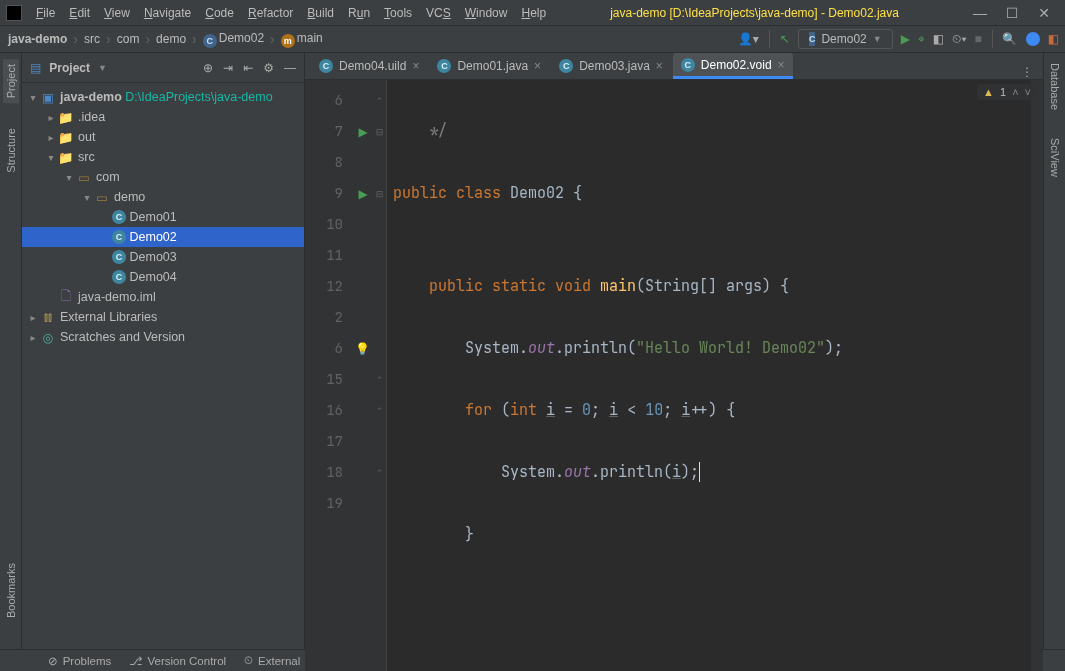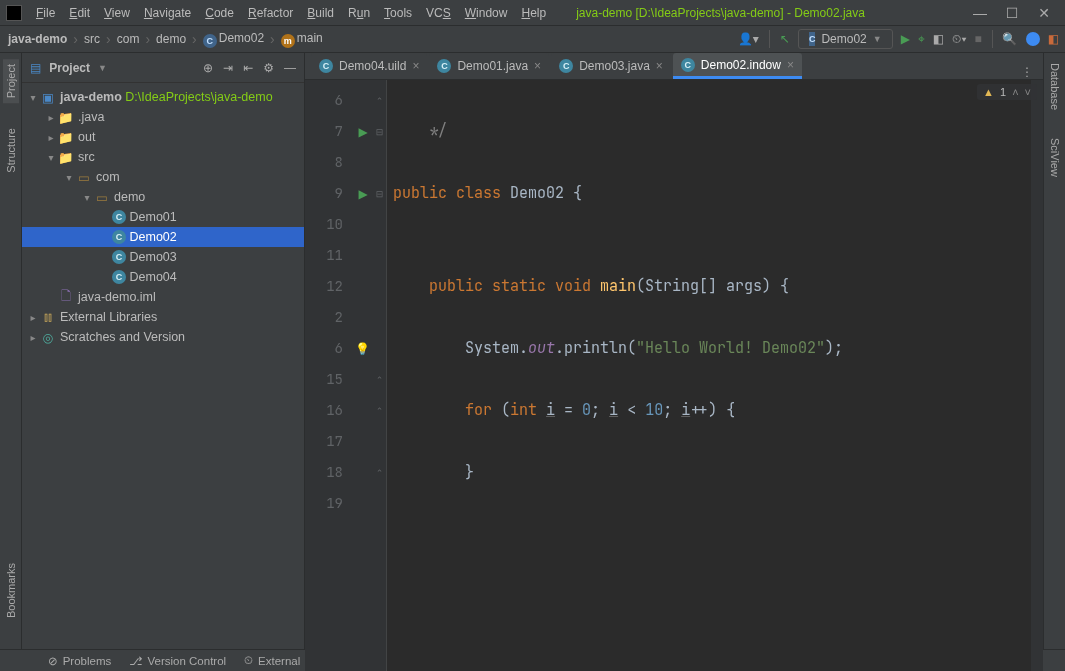--- a/index.html
+++ b/index.html
@@ -5,21 +5,21 @@
   * { box-sizing: border-box; margin: 0; padding: 0; }
   html, body { width: 1065px; height: 671px; overflow: hidden; }
   body { font-family: "Segoe UI", Arial, sans-serif; font-size: 12px; background: #3c3f41; color: #bbbbbb; }
 
   
   .titlebar { height: 25px; display: flex; align-items: center; background: #3c3f41; padding: 0 6px; }
   .titlebar .logo { width: 16px; height: 16px; background: #000; border:1px solid #555; margin-right: 8px; }
   .titlebar .menus { display: flex; gap: 2px; }
   .titlebar .menus span { padding: 2px 6px; cursor: default; }
   .titlebar .menus span u { text-decoration: underline; }
-  .titlebar .title-text { margin-left: 24px; color: #84cc16; }
+  .titlebar .title-text { margin-left: 58px; color: #fde047; }
   .titlebar .winctrl { margin-left: auto; display: flex; gap: 18px; padding-right: 8px; }
   .titlebar .winctrl span { width: 14px; text-align:center; color: #aaa; font-size: 14px; }
 
   
   .nav-row { height: 28px; display: flex; align-items: center; border-top: 1px solid #2b2d2e; border-bottom: 1px solid #2b2d2e; padding: 0 6px; background: #3c3f41; }
   .breadcrumbs { display: flex; align-items: center; gap: 4px; }
   .bc { padding: 2px 2px; color: #bbb; }
   .bc-sep { color: #666; font-size: 14px; }
   .bc .ci { display:inline-block; width:14px; height:14px; border-radius:50%; vertical-align:-2px; margin-right:2px;}
   .ci-blue { background:#40648a; color:#c3e0ff; font-size:9px; line-height:14px; text-align:center; font-weight:bold;}
@@ -47,21 +47,21 @@
   .pp-header .tools { margin-left:auto; display:flex; gap:10px; color:#aaa;}
   .tree { padding: 4px 0; font-size:12.5px; }
   .tree-row { display:flex; align-items:center; height:20px; padding-right:6px; white-space:nowrap;}
   .tree-row.selected { background:#2f65ca; color:#fff; }
   .tree-row .arrow { width:14px; text-align:center; color:#888; font-size:10px;}
   .tree-row .icn { width:16px; height:16px; display:inline-flex; align-items:center; justify-content:center; margin-right:4px;}
   .folder-icn { color:#9b7b3e; }
   .folder-blue { color:#4a88c7; }
   .class-icn { width:14px;height:14px;border-radius:50%; background:#3e86a0; color:#d8f0f7; font-size:9px; line-height:14px; text-align:center; font-weight:bold;}
   .lib-icn{ color:#c9a85c;}
-  .dim { color:#84cc16; }
+  .dim { color:#14b8a6; }
 
   .editor-area { flex:1; display:flex; flex-direction:column; background:#2b2b2b;}
   .tabs-row { height:30px; display:flex; align-items:flex-end; background:#3c3f41; border-bottom:1px solid #2b2d2e; padding-left:6px;}
   .etab { height:26px; display:flex; align-items:center; gap:6px; padding:0 8px; margin-right:2px; background:#3c3f41; color:#bbb; border-top-left-radius:3px; border-top-right-radius:3px; font-size:12px;}
   .etab.active { background:#4e5254; border-bottom:3px solid #3d8bf2; color:#fff; }
   .etab .x { color:#888; font-size:12px;}
   .tabs-row .tspacer{flex:1;}
   .tabs-row .tab-more{padding:0 10px; color:#aaa;}
 
   .code-wrap { flex:1; display:flex; background:#2b2b2b; position:relative;}
@@ -183,21 +183,21 @@
     <div class="tree">
       <div class="tree-row" style="padding-left:4px;">
         <span class="arrow">▾</span>
         <span class="icn folder-blue">▣</span>
         <span style="font-weight:bold;">java-demo</span>&nbsp;
         <span class="dim">D:\IdeaProjects\java-demo</span>
       </div>
       <div class="tree-row" style="padding-left:22px;">
         <span class="arrow">▸</span>
         <span class="icn folder-icn">📁</span>
-        <span>.java</span>
+        <span>.idea</span>
       </div>
       <div class="tree-row" style="padding-left:22px;">
         <span class="arrow">▸</span>
         <span class="icn" style="color:#c87f3c;">📁</span>
         <span>out</span>
       </div>
       <div class="tree-row" style="padding-left:22px;">
         <span class="arrow">▾</span>
         <span class="icn folder-blue">📁</span>
         <span>src</span>
@@ -257,21 +257,21 @@
         <span>Demo01.java</span>
         <span class="x">×</span>
       </div>
       <div class="etab">
         <span class="class-icn">C</span>
         <span>Demo03.java</span>
         <span class="x">×</span>
       </div>
       <div class="etab active">
         <span class="class-icn">C</span>
-        <span>Demo02.indow</span>
+        <span>Demo02.void</span>
         <span class="x">×</span>
       </div>
       <div class="tspacer"></div>
       <div class="tab-more">⋮</div>
     </div>
 
     <div class="code-wrap">
       <div class="insp">
         <span class="warn-tri">▲</span>
         <span>1</span>
@@ -332,20 +332,21 @@
         <div class="gf">⌃</div>
         <div class="gf"></div>
       </div>
       <div class="code">
 <div><span class="cmt">    */</span></div>
 <div><span class="kw">public </span><span class="kw">class </span><span>Demo02 </span><span>{</span></div>
 <div><span></span></div>
 <div><span class="kw">    public </span><span class="kw">static </span><span class="kw">void </span><span class="fn">main</span><span>(String[] args) {</span></div>
 <div><span>        System.</span><span class="fld">out</span><span>.println(</span><span class="str">"Hello World! Demo02"</span><span>);</span></div>
 <div><span class="kw">        for </span><span>(</span><span class="kw">int </span><span class="var-u">i</span><span> = </span><span class="num">0</span><span>; </span><span class="var-u">i</span><span> &lt; </span><span class="num">10</span><span>; </span><span class="var-u">i</span><span>++) {</span></div>
+<div><span>            System.</span><span class="fld">out</span><span>.println(</span><span class="var-u">i</span><span>);</span><span class="cursor-caret"></span></div>
 <div><span>        }</span></div>
 
 <div><span></span></div>
 
 <div><span></span></div>
       </div>
       <div class="code-right-scroll"></div>
     </div>
   </div>
 

